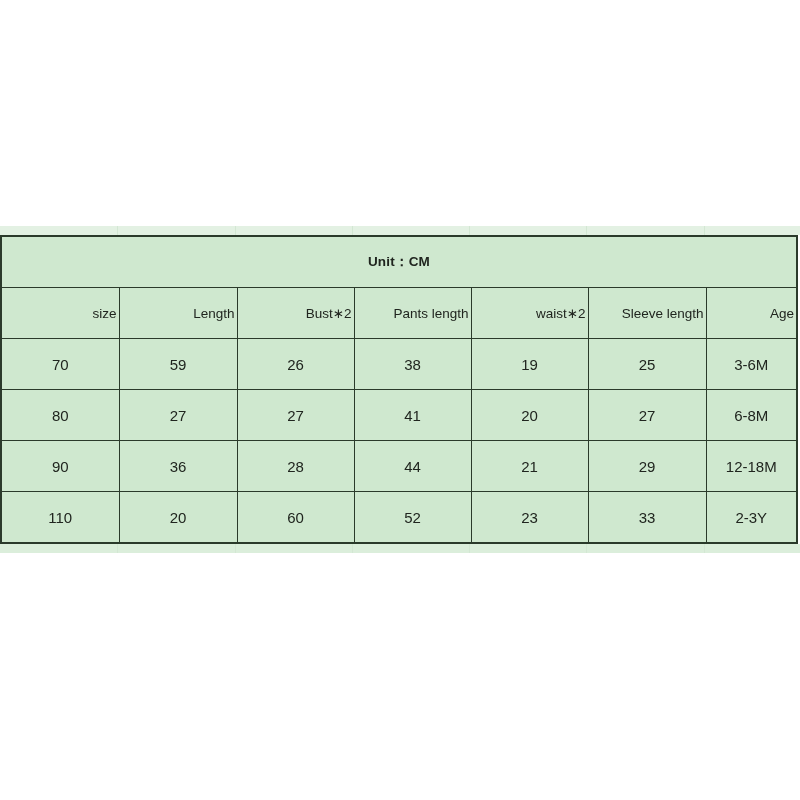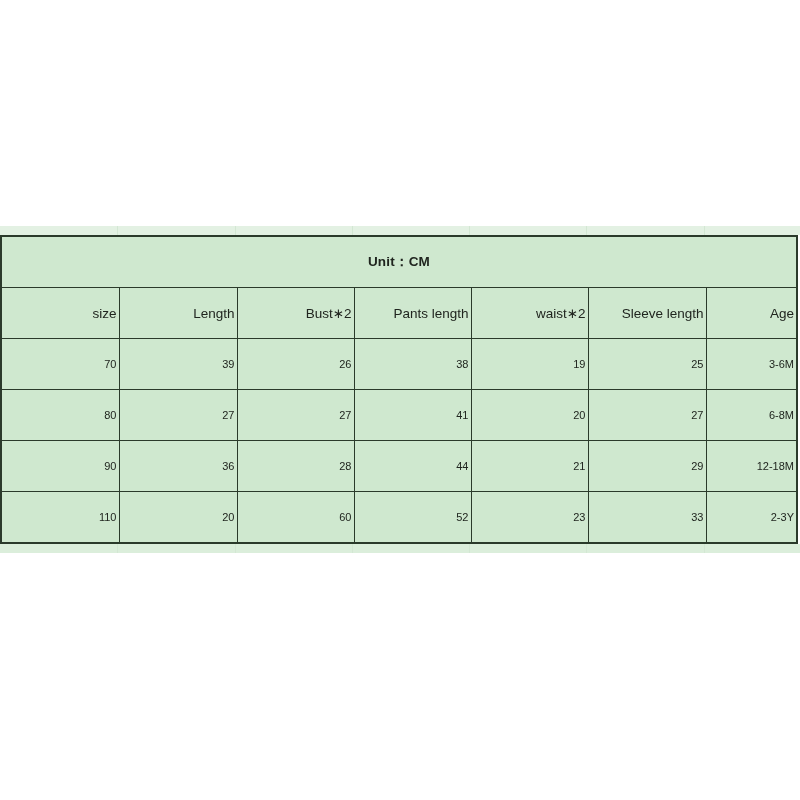--- a/index.html
+++ b/index.html
@@ -71,22 +71,21 @@
     color: #000000;
   }
 
   tr.header-row td {
     font-size: 13.5px;
     color: #20251f;
     text-align: right;
   }
 
   tr.data-row td {
-    font-size: 11px;
-    text-align: right;
+    font-size: 15px;
   }
 </style>
 </head>
 <body>
 
 <div id="size-chart">
 
   <div class="ghost-strip top">
     <div class="ghost-cell" style="width:118px"></div>
     <div class="ghost-cell" style="width:118px"></div>
@@ -116,21 +115,21 @@
         <td>Length</td>
         <td>Bust∗2</td>
         <td>Pants length</td>
         <td>waist∗2</td>
         <td>Sleeve length</td>
         <td>Age</td>
       </tr>
 
       <tr class="data-row">
         <td>70</td>
-        <td>39</td>
+        <td>59</td>
         <td>26</td>
         <td>38</td>
         <td>19</td>
         <td>25</td>
         <td>3-6M</td>
       </tr>
       <tr class="data-row">
         <td>80</td>
         <td>27</td>
         <td>27</td>

